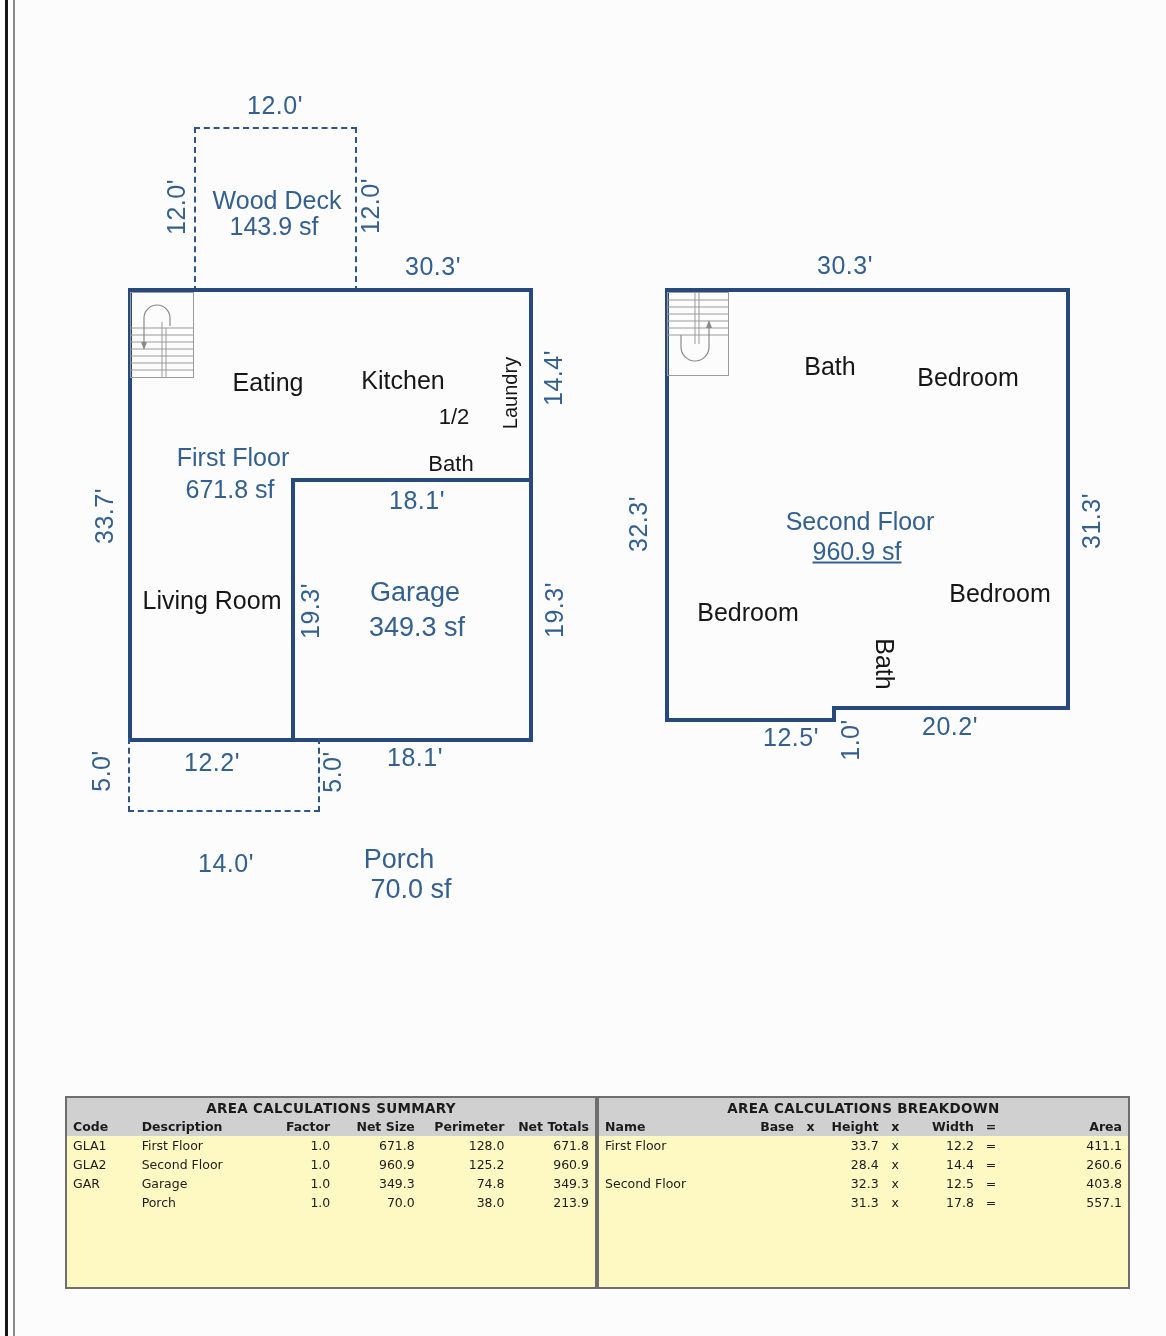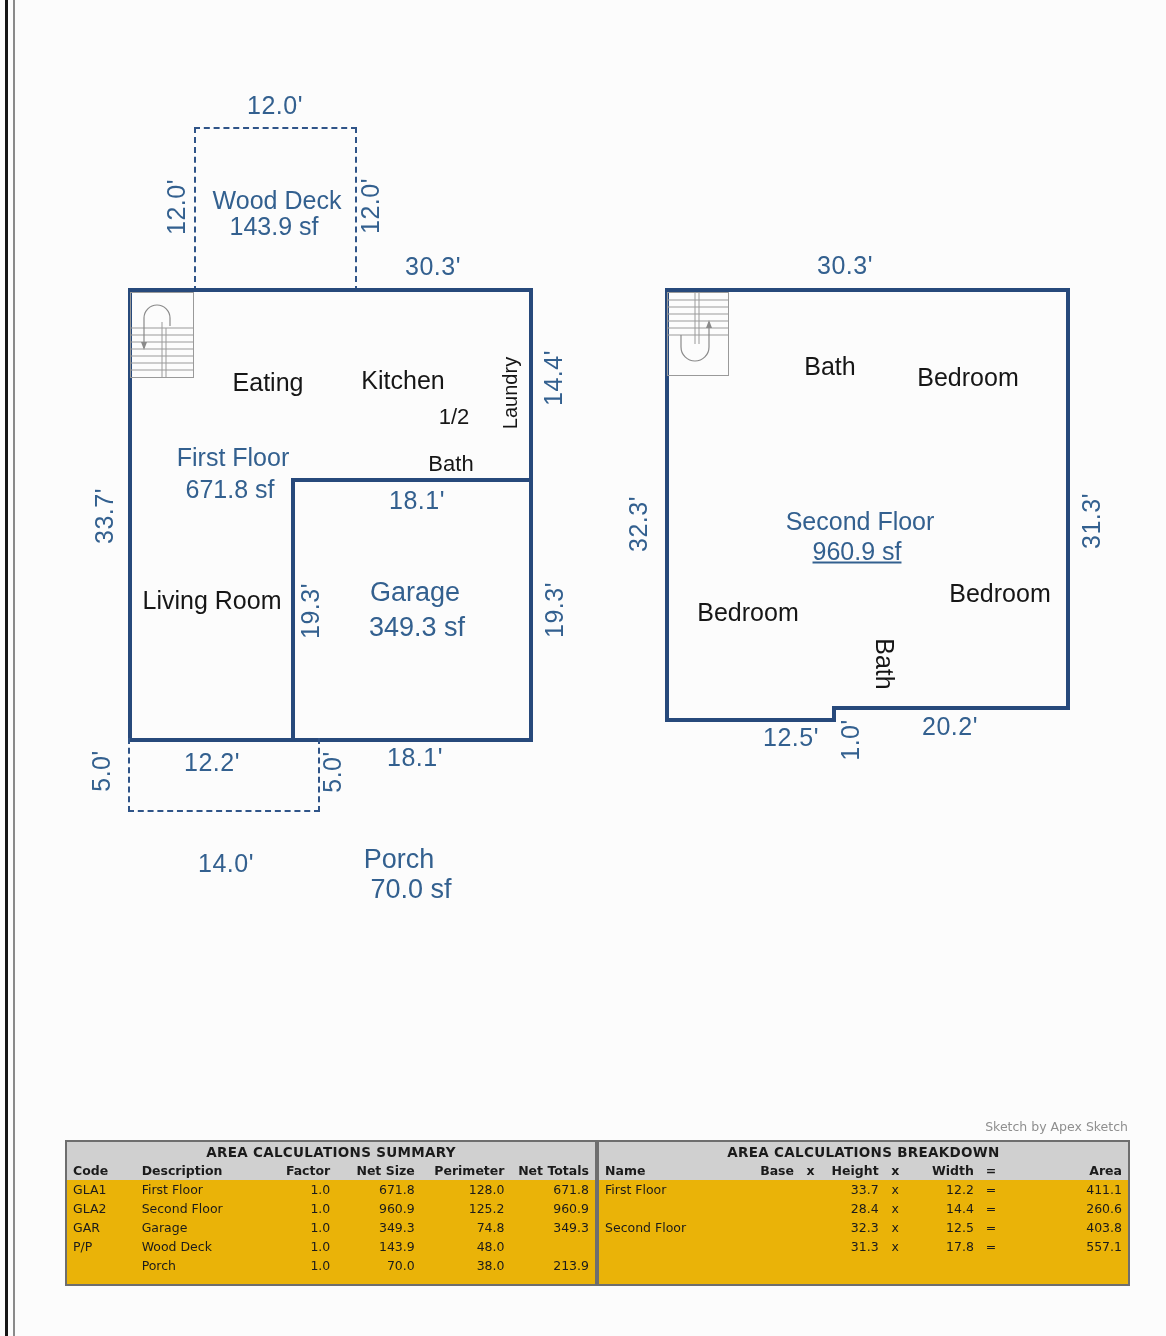--- a/index.html
+++ b/index.html
@@ -21,22 +21,22 @@
   .wallbar { position:absolute; background:#27497b; }
   .dashbox { position:absolute; }
   
   .stairs { position:absolute; }
   .stairs svg { display:block; }
   
   .edge-black { position:absolute; left:5px; top:0; width:3px; height:1336px; background:#151515; }
   .edge-gray  { position:absolute; left:13px; top:0; width:2px; height:1336px; background:#8a8a8a; }
   
   .calc-table-wrap {
-    position:absolute; top:1140px; height:146px;
-    border:2px solid #6e6e6e; background:#eab308; box-sizing:border-box;
+    position:absolute; top:1096px; height:193px;
+    border:2px solid #6e6e6e; background:#fef9c3; box-sizing:border-box;
   }
   table.calc { border-collapse:collapse; table-layout:fixed; width:100%;
     font-family:"DejaVu Sans", sans-serif; font-size:12.5px; color:#1b1b1b; }
   table.calc td, table.calc th { padding:0 6px; height:19px; overflow:hidden; white-space:nowrap; }
   .t-title { background:#d0d0d0; text-align:center; font-weight:bold; font-size:13.5px; height:22px; letter-spacing:0.3px; }
   .t-head  { background:#d0d0d0; font-weight:bold; }
   .num { text-align:right; }
   .ctr { text-align:center; }
   .credit { position:absolute; left:928px; top:1119px; width:200px; text-align:right;
     font-family:"DejaVu Sans", sans-serif; font-size:12.5px; color:#8f8f8f; }
@@ -193,28 +193,20 @@
       </tr>
       <tr>
         <td>GAR</td>
         <td>Garage</td>
         <td class="num">1.0</td>
         <td class="num">349.3</td>
         <td class="num">74.8</td>
         <td class="num">349.3</td>
       </tr>
       <tr>
-        <td>P/P</td>
-        <td>Wood Deck</td>
-        <td class="num">1.0</td>
-        <td class="num">143.9</td>
-        <td class="num">48.0</td>
-        <td class="num"></td>
-      </tr>
-      <tr>
         <td></td>
         <td>Porch</td>
         <td class="num">1.0</td>
         <td class="num">70.0</td>
         <td class="num">38.0</td>
         <td class="num">213.9</td>
       </tr>
     </tbody>
       </table>
   </div>

